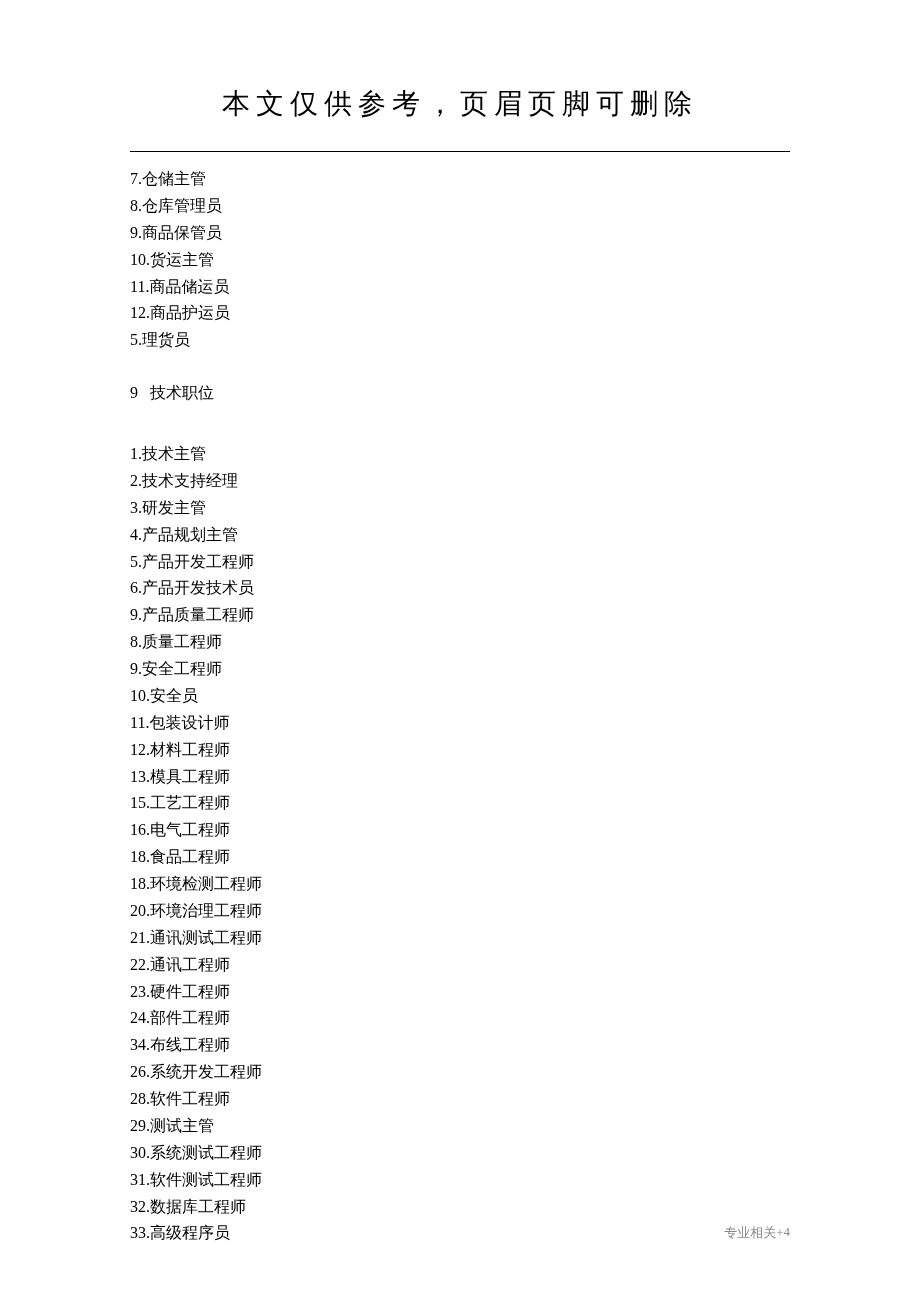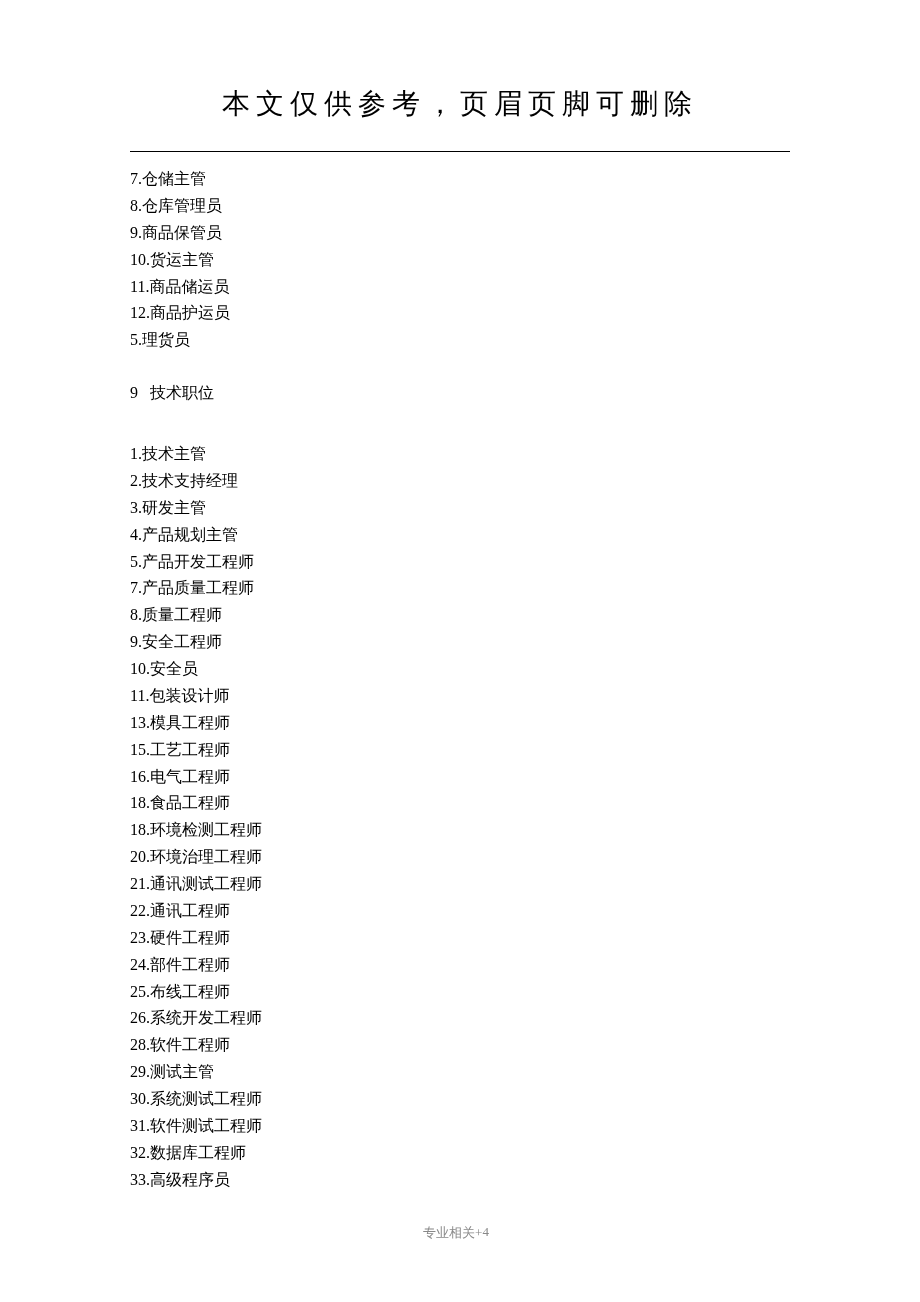--- a/index.html
+++ b/index.html
@@ -44,21 +44,21 @@
       margin-top: 26px;
       margin-bottom: 34px;
       font-size: 16px;
     }
     .footer {
       position: absolute;
       bottom: 60px;
       left: 122px;
       right: 130px;
       display: flex;
-      justify-content: center;
+      justify-content: flex-end;
       font-size: 13px;
       color: #888;
     }
     .footer-right {
       color: #888;
     }
   </style>
 </head>
 <body>
 
@@ -80,36 +80,38 @@
     <div class="section-heading">
       <span>9</span>&nbsp;&nbsp;&nbsp;<span>技术职位</span>
     </div>
 
     <div>
       <div class="list-item">1.技术主管</div>
       <div class="list-item">2.技术支持经理</div>
       <div class="list-item">3.研发主管</div>
       <div class="list-item">4.产品规划主管</div>
       <div class="list-item">5.产品开发工程师</div>
-      <div class="list-item">7.产品质量工程师</div>
+      <div class="list-item">6.产品开发技术员</div>
+      <div class="list-item">9.产品质量工程师</div>
       <div class="list-item">8.质量工程师</div>
       <div class="list-item">9.安全工程师</div>
       <div class="list-item">10.安全员</div>
       <div class="list-item">11.包装设计师</div>
+      <div class="list-item">12.材料工程师</div>
       <div class="list-item">13.模具工程师</div>
       <div class="list-item">15.工艺工程师</div>
       <div class="list-item">16.电气工程师</div>
       <div class="list-item">18.食品工程师</div>
       <div class="list-item">18.环境检测工程师</div>
       <div class="list-item">20.环境治理工程师</div>
       <div class="list-item">21.通讯测试工程师</div>
       <div class="list-item">22.通讯工程师</div>
       <div class="list-item">23.硬件工程师</div>
       <div class="list-item">24.部件工程师</div>
-      <div class="list-item">25.布线工程师</div>
+      <div class="list-item">34.布线工程师</div>
       <div class="list-item">26.系统开发工程师</div>
       <div class="list-item">28.软件工程师</div>
       <div class="list-item">29.测试主管</div>
       <div class="list-item">30.系统测试工程师</div>
       <div class="list-item">31.软件测试工程师</div>
       <div class="list-item">32.数据库工程师</div>
       <div class="list-item">33.高级程序员</div>
     </div>
   </div>
 

